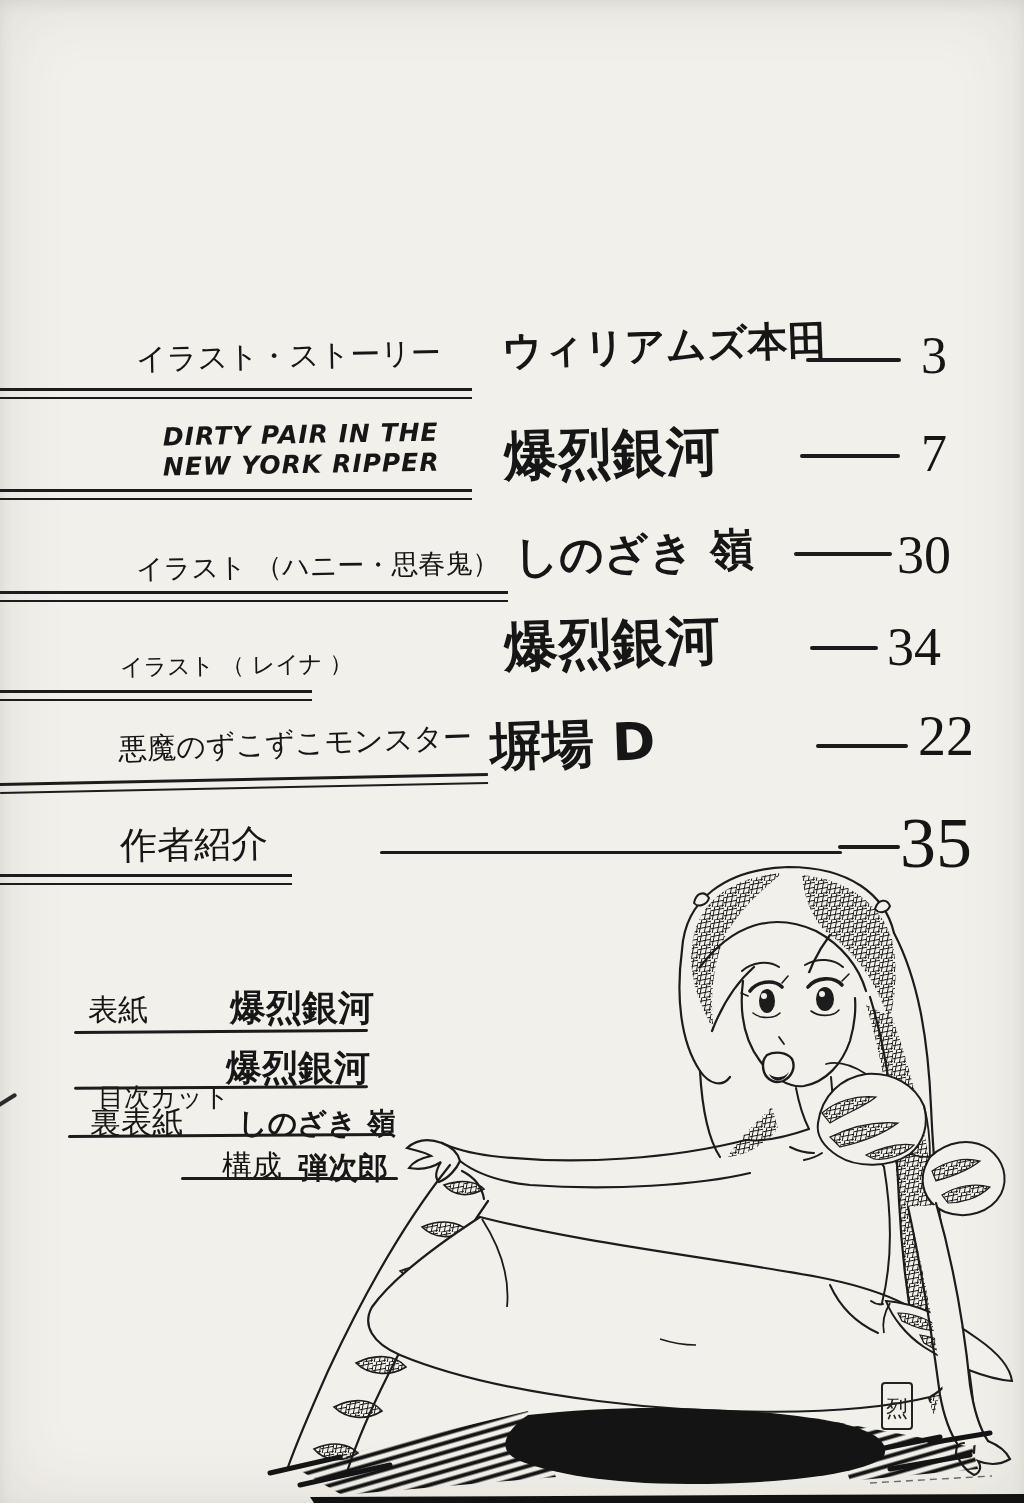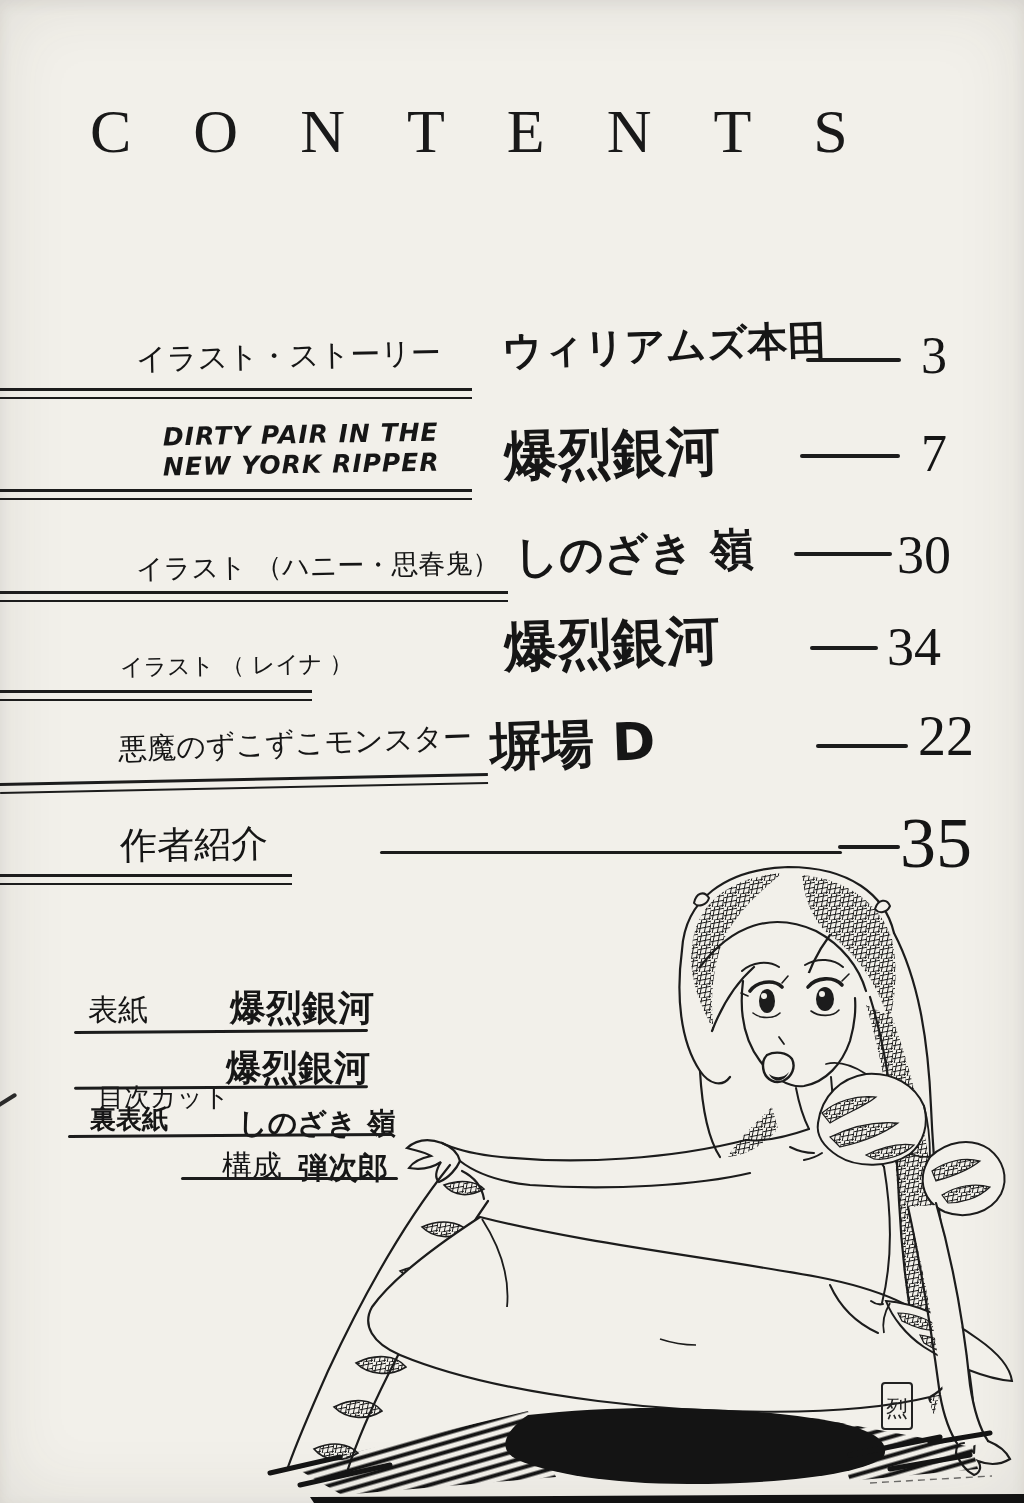--- a/index.html
+++ b/index.html
@@ -61,36 +61,35 @@
   .r5-page{left:894px;top:802px;width:84px;font-size:72px;font-family:Liberation Serif, serif;}
   
   .credit-role{font-weight:500;white-space:nowrap;}
   .credit-name{font-weight:700;white-space:nowrap;}
   .c0-role{left:88px;top:990px;font-size:30px;}
   .c0-name{left:230px;top:984px;font-size:36px;}
   .c0-line{left:74px;top:1030px;width:294px;transform:rotate(-.4deg);}
   .c1-role{left:98px;top:1080px;font-size:26px;}
   .c1-name{left:226px;top:1044px;font-size:36px;}
   .c1-line{left:74px;top:1086px;width:294px;transform:rotate(-.3deg);}
-  .c2-role{left:90px;top:1102px;font-size:26px;font-weight:bold;}
+  .c2-role{left:90px;top:1102px;font-size:31px;}
   .c2-name{left:238px;top:1104px;font-size:29px;}
   .c2-line{left:68px;top:1134px;width:324px;transform:rotate(-.4deg);}
   .c3-role{left:190px;top:1146px;font-size:30px;margin-left:32px;}
   .c3-name{left:298px;top:1148px;font-size:30px;}
   .c3-line{left:181px;top:1177px;width:217px;}
   
   .illu-wrap{left:230px;top:855px;width:794px;height:648px;}
   .edge-tick{left:-4px;top:1098px;width:22px;height:4px;background:#2a2a2a;transform:rotate(-32deg);border-radius:2px;}
 </style>
 </head>
 <body>
 
 <div class="page">
 
-  <div class="abs title">CONTENTS</div>
 
   <div>
     <div class="abs hand label r0-label">イラスト・ストーリー</div>
     <div class="abs dbl r0-line"></div>
     <div class="abs hand author r0-author">ウィリアムズ本田</div>
     <div class="abs dash r0-dash"></div>
     <div class="abs pagenum r0-page">3</div>
   </div>
 
   <div>

